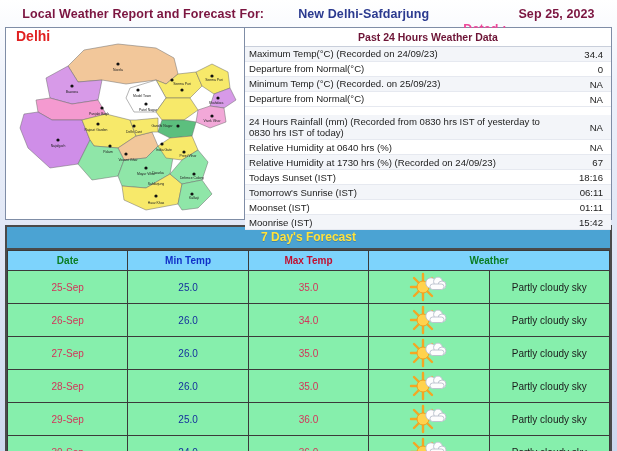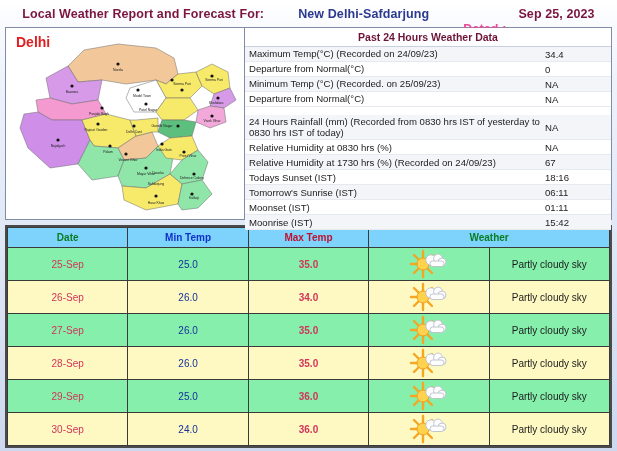--- a/index.html
+++ b/index.html
@@ -26,42 +26,42 @@
   
   .top{
     display:flex;height:193px;margin:0 5px;box-sizing:border-box;
     border:1px solid #7f8da6;background:#fff;
   }
   .map-cell{
     width:238px;flex:0 0 238px;position:relative;background:#fff;
     border-right:1px solid #7f8da6;overflow:hidden;
   }
   .map-title{
-    position:absolute;left:10px;top:6px;font-size:14px;font-weight:bold;
+    position:absolute;left:10px;top:0;font-size:14px;font-weight:bold;
     color:#e02020;font-family:"Liberation Sans",sans-serif;z-index:5;
   }
   .map-svg{position:absolute;left:0;top:0;}
   .map-label{font-size:3.4px;fill:#202020;font-family:"Liberation Sans",sans-serif;}
   .map-dot{fill:#111;}
 
   
   .data-cell{flex:1;display:flex;flex-direction:column;background:#fff;}
   .data-head{
     text-align:center;font-size:10.5px;font-weight:bold;color:#6d1436;
     padding:3px 0 3px;background:#ffffff;border-bottom:1px solid #c9cfdb;
   }
   .drow{
     display:flex;align-items:center;
     border-bottom:1px solid #e6e9f0;
     font-size:9.6px;color:#1c1c1c;min-height:14px;
   }
   .drow:nth-child(odd){background:#f3f5f9;}
   .drow:nth-child(even){background:#ffffff;}
   .dlabel{flex:1;padding:1px 4px;line-height:1.15;}
-  .dval{width:58px;padding:1px 8px 1px 0;text-align:left;}
+  .dval{width:58px;padding:1px 8px 1px 0;text-align:right;}
   .drow.tall{min-height:24px;margin-top:8px;}
 
   
   .fc-wrap{margin:5px 5px 0;border:2px solid #4a4a4a;background:#fff;box-sizing:border-box;}
   .fc-title{
     background:#4ba3d3;color:#ffe23d;font-weight:bold;font-size:12px;
     text-align:center;padding:3px 0 4px;border-bottom:2px solid #4a4a4a;
     text-shadow:0 1px 0 rgba(0,0,0,.18);
   }
   table.fc{border-collapse:collapse;width:100%;table-layout:fixed;}
@@ -71,24 +71,24 @@
   }
   .th-date{color:#0a7d23;}
   .th-min{color:#1030c8;}
   .th-max{color:#c01030;}
   .th-weather{color:#0a7d23;}
   table.fc td{
     border:1px solid #3a3a3a;height:30px;font-size:10px;text-align:center;
     vertical-align:middle;
   }
   tr.r-odd td{background:#86efac;}
-  tr.r-even td{background:#fef9c3;}
+  tr.r-even td{background:#86efac;}
   .c-date{color:#d2345a;width:105px;}
   .c-min{color:#15309c;width:85px;}
-  .c-max{color:#d2345a;width:85px;font-weight:bold;}
+  .c-max{color:#d2345a;width:85px;}
   .c-icon{width:85px;padding:0;position:relative;overflow:visible;}
   .c-desc{color:#1b1b1b;}
   .icon-holder{display:flex;align-items:center;justify-content:center;height:100%;}
 </style>
 </head>
 <body>
 
 <div class="page">
 
   <div class="title-bar">
@@ -197,21 +197,21 @@
           </div>
           <div class="drow">
             <div class="dlabel">Departure from Normal(°C)</div>
             <div class="dval">NA</div>
           </div>
           <div class="drow tall">
             <div class="dlabel">24 Hours Rainfall (mm) (Recorded from 0830 hrs IST of yesterday to 0830 hrs IST of today)</div>
             <div class="dval">NA</div>
           </div>
           <div class="drow">
-            <div class="dlabel">Relative Humidity at 0830 hrs (%)</div>
+            <div class="dlabel">Relative Humidity at 0640 hrs (%)</div>
             <div class="dval">NA</div>
           </div>
           <div class="drow">
             <div class="dlabel">Relative Humidity at 1730 hrs (%) (Recorded on 24/09/23)</div>
             <div class="dval">67</div>
           </div>
           <div class="drow">
             <div class="dlabel">Todays Sunset (IST)</div>
             <div class="dval">18:16</div>
           </div>
@@ -225,20 +225,21 @@
           </div>
           <div class="drow">
             <div class="dlabel">Moonrise (IST)</div>
             <div class="dval">15:42</div>
           </div>
         </div>
     </div>
   </div>
 
   <div class="fc-wrap">
+    <div class="fc-title">7 Day's Forecast</div>
     <table class="fc">
       <thead>
         <tr>
           <th class="th-date">Date</th>
           <th class="th-min">Min Temp</th>
           <th class="th-max">Max Temp</th>
           <th class="th-weather" colspan="2">Weather</th>
         </tr>
       </thead>
       <tbody id="fc-body">

